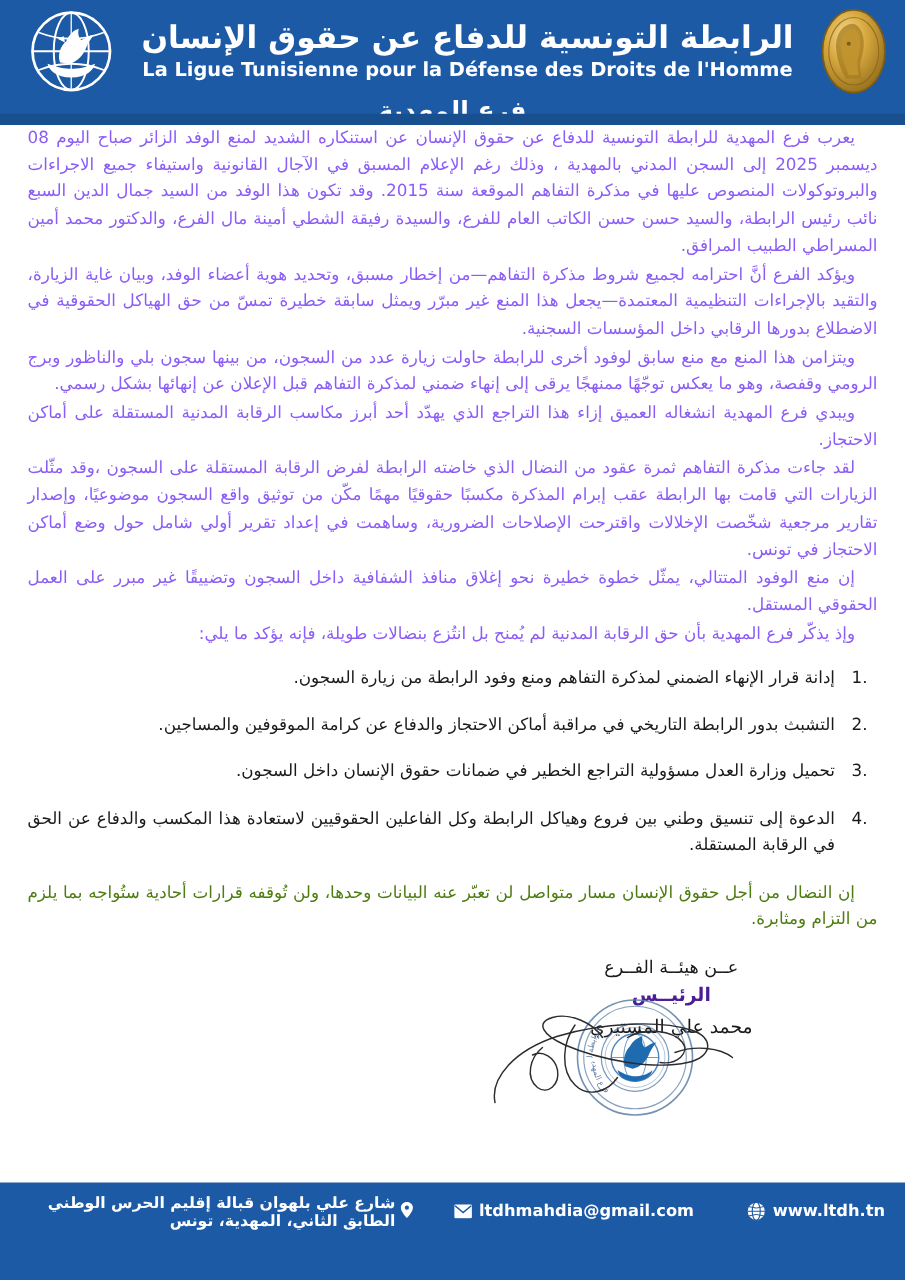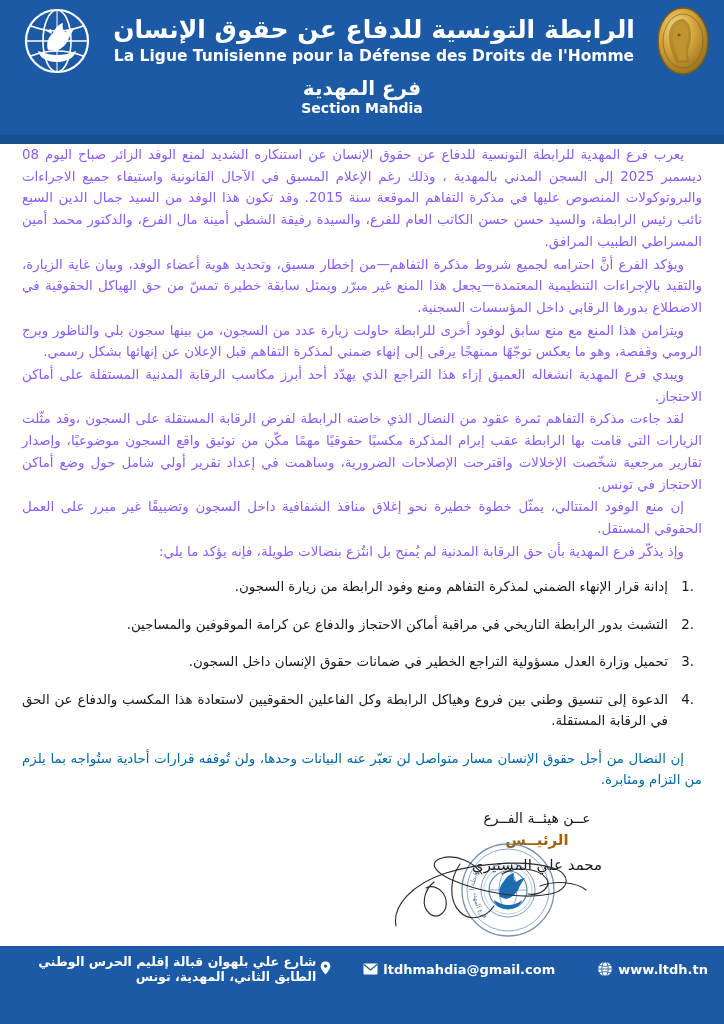--- a/index.html
+++ b/index.html
@@ -12,21 +12,21 @@
     height: 1024px;
     position: relative;
     overflow: hidden;
     font-family: "DejaVu Sans", "Liberation Sans", sans-serif;
   }
 
   
   .header {
     position: relative;
     width: 724px;
-    height: 144px;
+    height: 100px;
     background: #1d5aa5;
     box-sizing: border-box;
   }
   .header-underline {
     position: absolute;
     left: 0;
     bottom: 0;
     width: 724px;
     height: 9px;
     background: #18508f;
@@ -154,21 +154,21 @@
   .list li .num {
     position: absolute;
     right: 8px;
     top: 0;
     direction: ltr;
   }
 
   .closing {
     direction: rtl;
     text-align: justify;
-    color: #0369a1;
+    color: #4d7c0f;
     font-size: 13.4px;
     line-height: 1.6;
     margin-top: 6px;
     text-indent: 18px;
   }
 
   
   .signature {
     position: relative;
     margin-top: 18px;
@@ -185,21 +185,21 @@
   }
   .sig-org {
     font-size: 14px;
     color: #1a1a1a;
     letter-spacing: 2px;
     line-height: 1.5;
   }
   .sig-role {
     font-size: 15px;
     font-weight: bold;
-    color: #a16207;
+    color: #4c1d95;
     letter-spacing: 2px;
     line-height: 1.5;
   }
   .sig-name {
     font-size: 15px;
     color: #1a1a1a;
     line-height: 1.6;
     margin-top: 1px;
   }
   .stamp-wrap {

